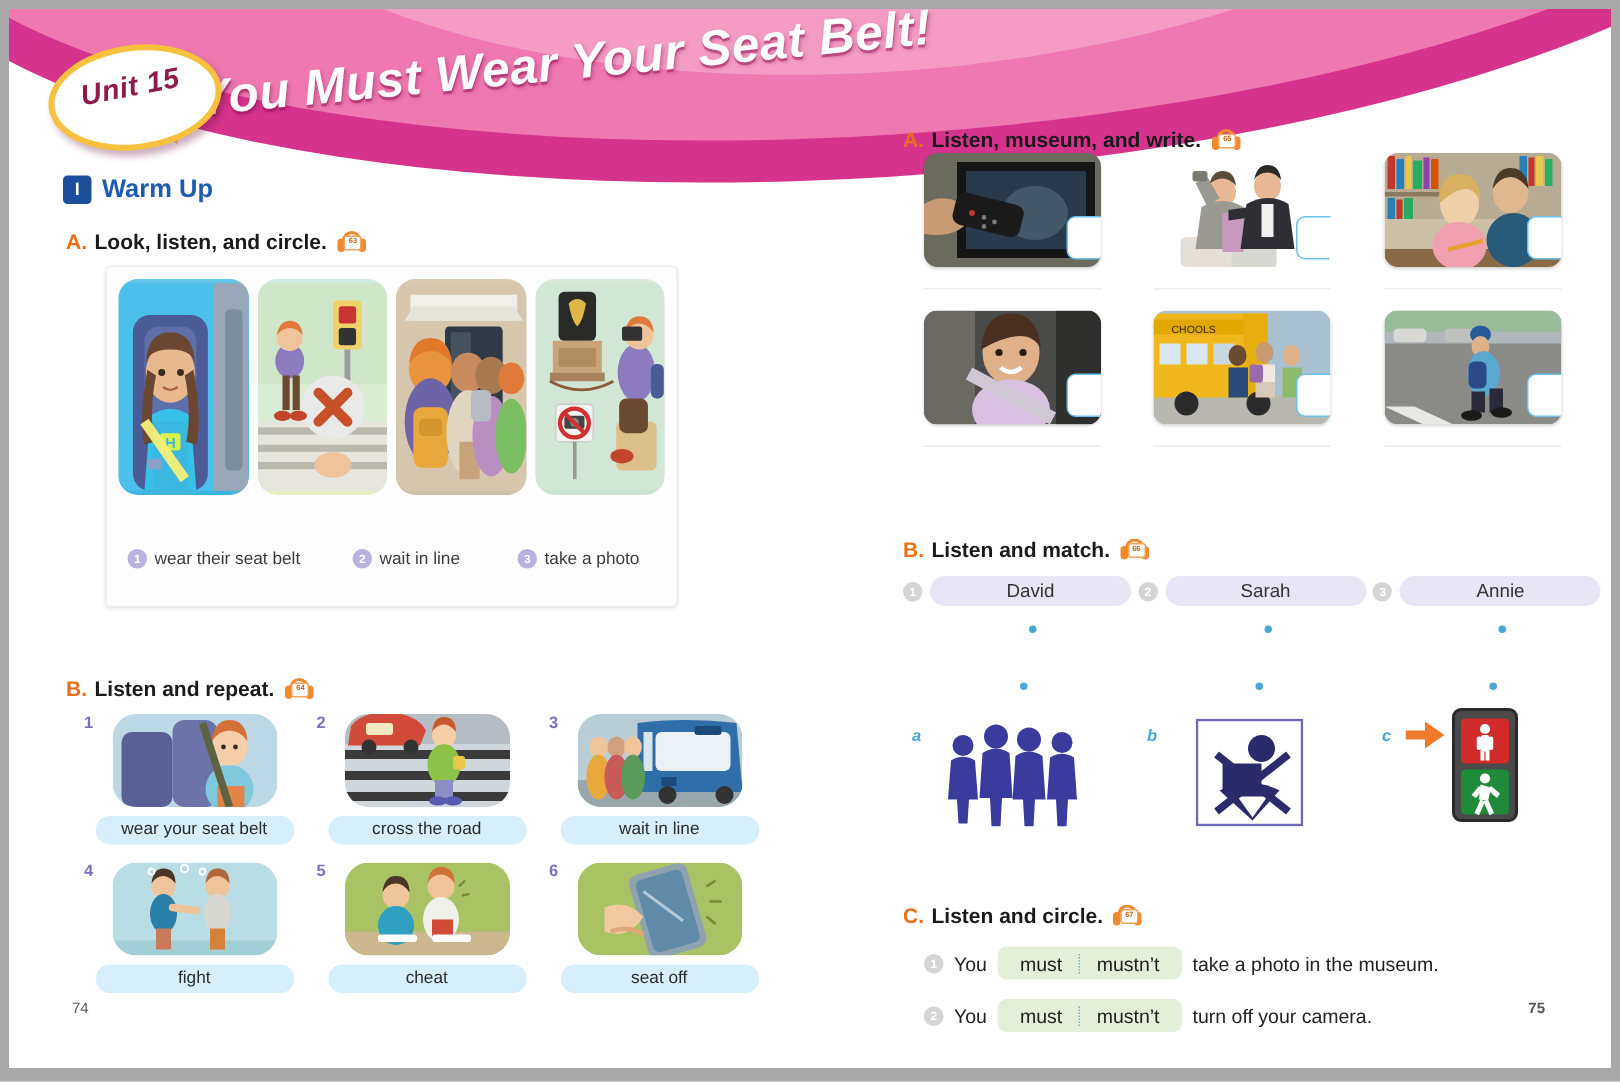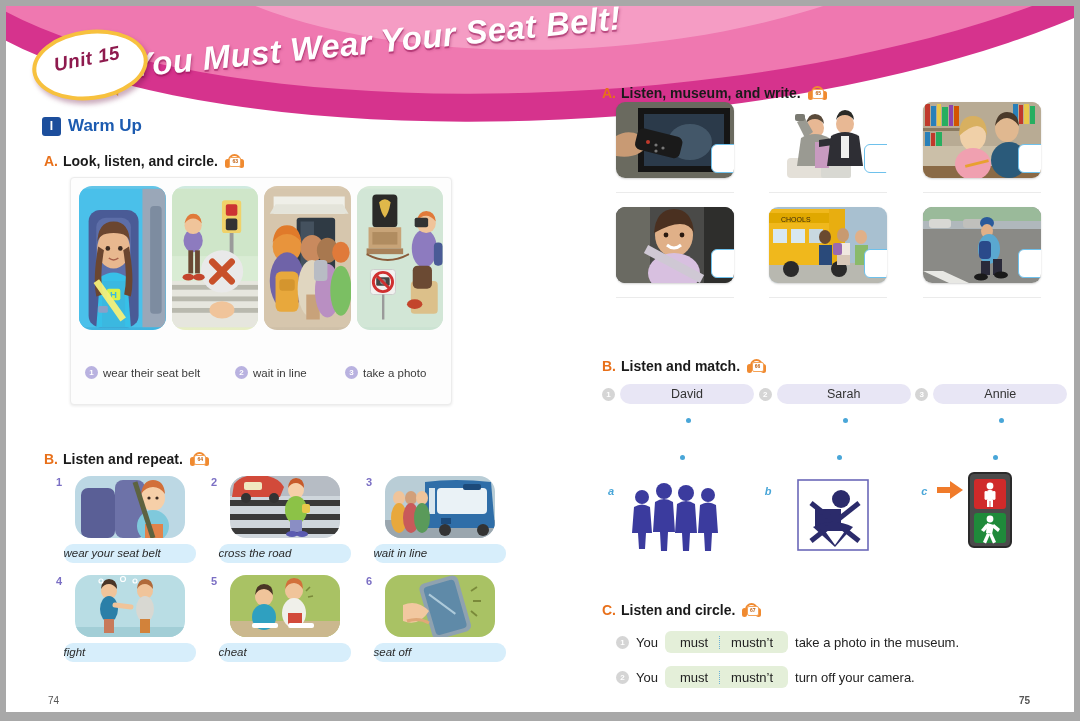--- a/index.html
+++ b/index.html
@@ -123,22 +123,22 @@
     font-size:8px;line-height:13px;text-align:center;font-weight:bold;flex:none;
   }
   
   .lr-grid{position:absolute;left:46px;top:374px;width:470px;}
   .lr-row{display:flex;margin-bottom:12px;}
   .lr-cell{width:155px;position:relative;}
   .lr-num{position:absolute;left:4px;top:0;font-size:11px;font-weight:bold;color:#7b6fc4;}
   .lr-img{margin:0 auto;width:110px;height:62px;border-radius:16px;overflow:hidden;position:relative;}
   .lr-label{
     margin:6px auto 0;width:132px;height:19px;line-height:19px;
-    background:#d7eefb;border-radius:9px;
-    font-size:11.5px;color:#2b2b2b;font-style:italic;
+    background:#d7eefb;border-radius:9px;text-align:center;
+    font-size:11.5px;color:#2b2b2b;
   }
   
   .lp-grid{position:absolute;left:38px;top:72px;width:460px;}
   .lp-row{display:flex;margin-bottom:14px;}
   .lp-cell{width:157px;position:relative;}
   .lp-photo{
     width:118px;height:76px;border-radius:9px;overflow:hidden;position:relative;
     margin-left:12px;box-shadow:0 1px 2px rgba(0,0,0,.18);
   }
   .lp-box{
@@ -167,21 +167,21 @@
   .lm-topdot{position:absolute;left:78px;top:-12px;width:5px;height:5px;border-radius:50%;background:#49a6d8;}
   
   .lc{position:absolute;left:36px;top:572px;width:470px;}
   .lc-item{display:flex;align-items:center;gap:7px;margin-top:13px;font-size:13px;color:#222;}
   .lc-choice{
     background:#e4efd9;border-radius:6px;height:22px;display:flex;align-items:center;
     padding:0 4px;
   }
   .lc-opt{font-size:13px;color:#222;padding:0 11px;}
   .lc-sep{width:0;border-left:1.4px dotted #6ab0d8;height:13px;}
-  .pg{position:absolute;bottom:6px;font-size:10px;color:#555;text-align:right;}
+  .pg{position:absolute;bottom:34px;font-size:10px;color:#555;text-align:right;}
   .pg-l{left:42px;} .pg-r{right:44px;font-weight:bold;}
   
   .sk{position:absolute;}
 </style>
 </head>
 <body>
 
 <div class="spread">
 
   <div class="banner-wrap">

